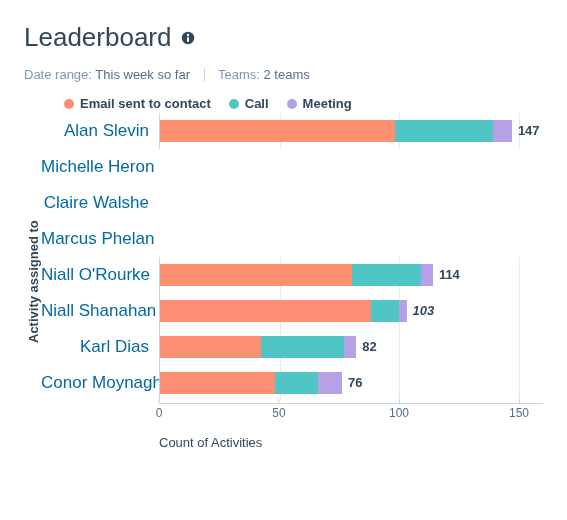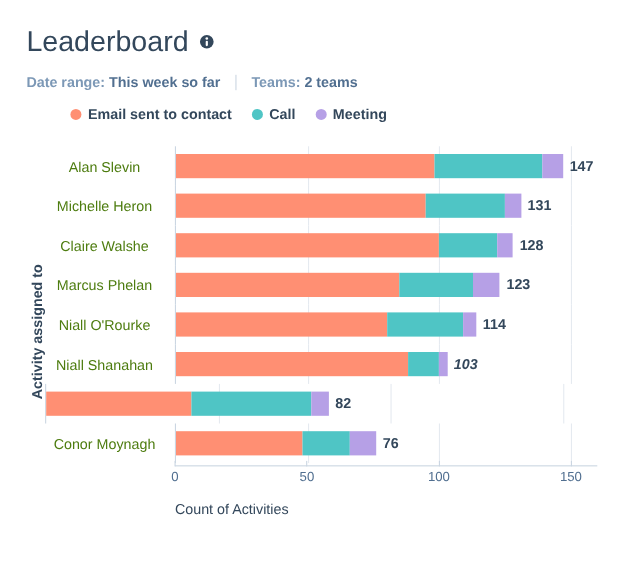--- a/index.html
+++ b/index.html
@@ -26,37 +26,36 @@
     color: #33475b;
     display: flex;
     align-items: center;
     gap: 10px;
   }
   .info-icon svg { display:block; }
   .meta {
     font-size: 13px;
     color: #7c98b6;
     margin-bottom: 14px;
-    font-weight: bold;
   }
   .meta .value { color: #516f90; }
   .meta .sep {
     display:inline-block;
     width:1px; height:14px;
     background:#cbd6e2;
     vertical-align:-3px;
     margin:0 10px;
   }
   .legend {
     display:flex;
     gap:18px;
     font-size:13px;
     font-weight:600;
     color:#33475b;
-    margin-bottom:22px;
+    margin-bottom:2px;
     margin-left:40px;
   }
   .legend .item { display:flex; align-items:center; gap:6px; }
   .swatch { width:10px; height:10px; border-radius:50%; display:inline-block; }
   .chart-wrap {
     display:flex;
     align-items:stretch;
   }
   .ylabel {
     writing-mode: vertical-rl;
@@ -72,24 +71,24 @@
     justify-content:center;
   }
   .chart-body { flex:1; display:flex; flex-direction:column; }
   .plot-row {
     display:flex;
     align-items:center;
     height:36px;
   }
   .plot-cat {
     width:118px;
-    text-align:center;
+    text-align:right;
     padding-right:10px;
-    font-size:13px;
-    color:#4d7c0f;
+    font-size:17px;
+    color:#0369a1;
     white-space:nowrap;
   }
   .plot-area {
     position:relative;
     flex:1;
     height:100%;
     border-left:1px solid #cbd6e2;
     padding-left:22px;
   }
   .gridline {
@@ -200,59 +199,26 @@
               <div class="bar" style="left: 0px; width: 100%;">
                 <div class="seg" style="background: rgb(255, 143, 115); width: 61.25%;"></div>
                 <div class="seg" style="background: rgb(79, 197, 197); width: 25.625%;"></div>
                 <div class="seg" style="background: rgb(182, 160, 230); width: 5%;"></div>
               </div>
               <div class="total" style="left: 91.875%;">147</div>
             </div>
           </div>
           <div class="plot-row">
             <div class="plot-cat">Michelle Heron</div>
-            <div class="plot-area">
-              <div class="gridline" style="left: 31.25%;"></div>
-              <div class="gridline" style="left: 62.5%;"></div>
-              <div class="gridline" style="left: 93.75%;"></div>
-              <div class="bar" style="left: 0px; width: 100%;">
-                <div class="seg" style="background: rgb(255, 143, 115); width: 59.375%;"></div>
-                <div class="seg" style="background: rgb(79, 197, 197); width: 18.75%;"></div>
-                <div class="seg" style="background: rgb(182, 160, 230); width: 3.75%;"></div>
-              </div>
-              <div class="total" style="left: 81.875%;">131</div>
-            </div>
           </div>
           <div class="plot-row">
             <div class="plot-cat">Claire Walshe</div>
-            <div class="plot-area">
-              <div class="gridline" style="left: 31.25%;"></div>
-              <div class="gridline" style="left: 62.5%;"></div>
-              <div class="gridline" style="left: 93.75%;"></div>
-              <div class="bar" style="left: 0px; width: 100%;">
-                <div class="seg" style="background: rgb(255, 143, 115); width: 62.5%;"></div>
-                <div class="seg" style="background: rgb(79, 197, 197); width: 13.75%;"></div>
-                <div class="seg" style="background: rgb(182, 160, 230); width: 3.75%;"></div>
-              </div>
-              <div class="total" style="left: 80%;">128</div>
-            </div>
           </div>
           <div class="plot-row">
             <div class="plot-cat">Marcus Phelan</div>
-            <div class="plot-area">
-              <div class="gridline" style="left: 31.25%;"></div>
-              <div class="gridline" style="left: 62.5%;"></div>
-              <div class="gridline" style="left: 93.75%;"></div>
-              <div class="bar" style="left: 0px; width: 100%;">
-                <div class="seg" style="background: rgb(255, 143, 115); width: 53.125%;"></div>
-                <div class="seg" style="background: rgb(79, 197, 197); width: 17.5%;"></div>
-                <div class="seg" style="background: rgb(182, 160, 230); width: 6.25%;"></div>
-              </div>
-              <div class="total" style="left: 76.875%;">123</div>
-            </div>
           </div>
           <div class="plot-row">
             <div class="plot-cat">Niall O'Rourke</div>
             <div class="plot-area">
               <div class="gridline" style="left: 31.25%;"></div>
               <div class="gridline" style="left: 62.5%;"></div>
               <div class="gridline" style="left: 93.75%;"></div>
               <div class="bar" style="left: 0px; width: 100%;">
                 <div class="seg" style="background: rgb(255, 143, 115); width: 50%;"></div>
                 <div class="seg" style="background: rgb(79, 197, 197); width: 18.125%;"></div>
@@ -269,20 +235,21 @@
               <div class="gridline" style="left: 93.75%;"></div>
               <div class="bar" style="left: 0px; width: 100%;">
                 <div class="seg" style="background: rgb(255, 143, 115); width: 55%;"></div>
                 <div class="seg" style="background: rgb(79, 197, 197); width: 7.5%;"></div>
                 <div class="seg" style="background: rgb(182, 160, 230); width: 1.875%;"></div>
               </div>
               <div class="total" style="left: 64.375%; font-style: italic;">103</div>
             </div>
           </div>
           <div class="plot-row">
+            <div class="plot-cat">Karl Dias</div>
             <div class="plot-area">
               <div class="gridline" style="left: 31.25%;"></div>
               <div class="gridline" style="left: 62.5%;"></div>
               <div class="gridline" style="left: 93.75%;"></div>
               <div class="bar" style="left: 0px; width: 100%;">
                 <div class="seg" style="background: rgb(255, 143, 115); width: 26.25%;"></div>
                 <div class="seg" style="background: rgb(79, 197, 197); width: 21.875%;"></div>
                 <div class="seg" style="background: rgb(182, 160, 230); width: 3.125%;"></div>
               </div>
               <div class="total" style="left: 51.25%;">82</div>

